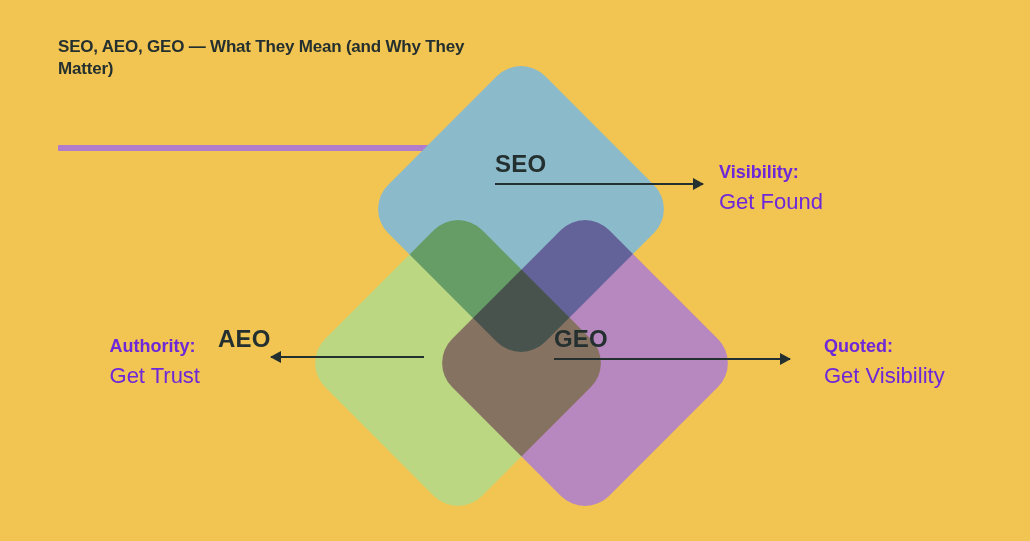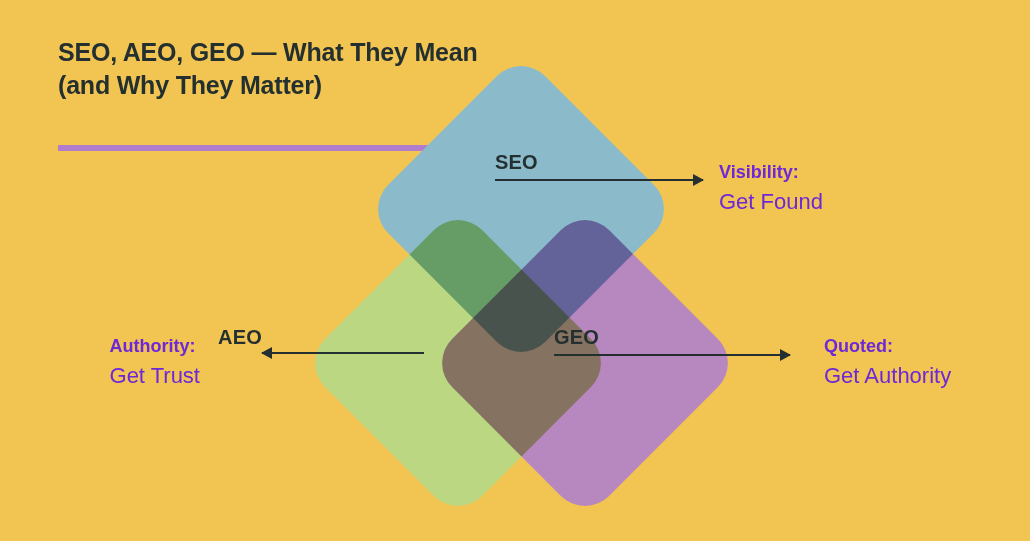--- a/index.html
+++ b/index.html
@@ -19,21 +19,21 @@
     height: 541px;
     background: #F2C451;
   }
 
   
   .title {
     position: absolute;
     left: 58px;
     top: 36px;
     width: 420px;
-    font-size: 25px;
+    font-size: 17px;
     font-weight: bold;
     line-height: 1.3;
     color: #24302F;
     letter-spacing: -0.2px;
   }
   .title-rule {
     position: absolute;
     left: 58px;
     top: 145px;
     width: 388px;
@@ -79,21 +79,21 @@
     background: #B787C0;
   }
 
   
   .arrow-row {
     position: absolute;
     display: flex;
     align-items: flex-end;
   }
   .arrow-label {
-    font-size: 20px;
+    font-size: 24px;
     font-weight: bold;
     color: #24302F;
     letter-spacing: 0.2px;
     line-height: 1;
     padding-bottom: 7px;
     white-space: nowrap;
   }
   .arrow-line-wrap {
     position: relative;
     height: 2px;
@@ -231,16 +231,16 @@
     <div class="outcome-sub">Get Found</div>
   </div>
 
   <div class="outcome outcome-authority">
     <div class="outcome-title">Authority:</div>
     <div class="outcome-sub">Get Trust</div>
   </div>
 
   <div class="outcome outcome-trust">
     <div class="outcome-title">Quoted:</div>
-    <div class="outcome-sub">Get Authority</div>
+    <div class="outcome-sub">Get Visibility</div>
   </div>
 
 </div>
 
 </body></html>

